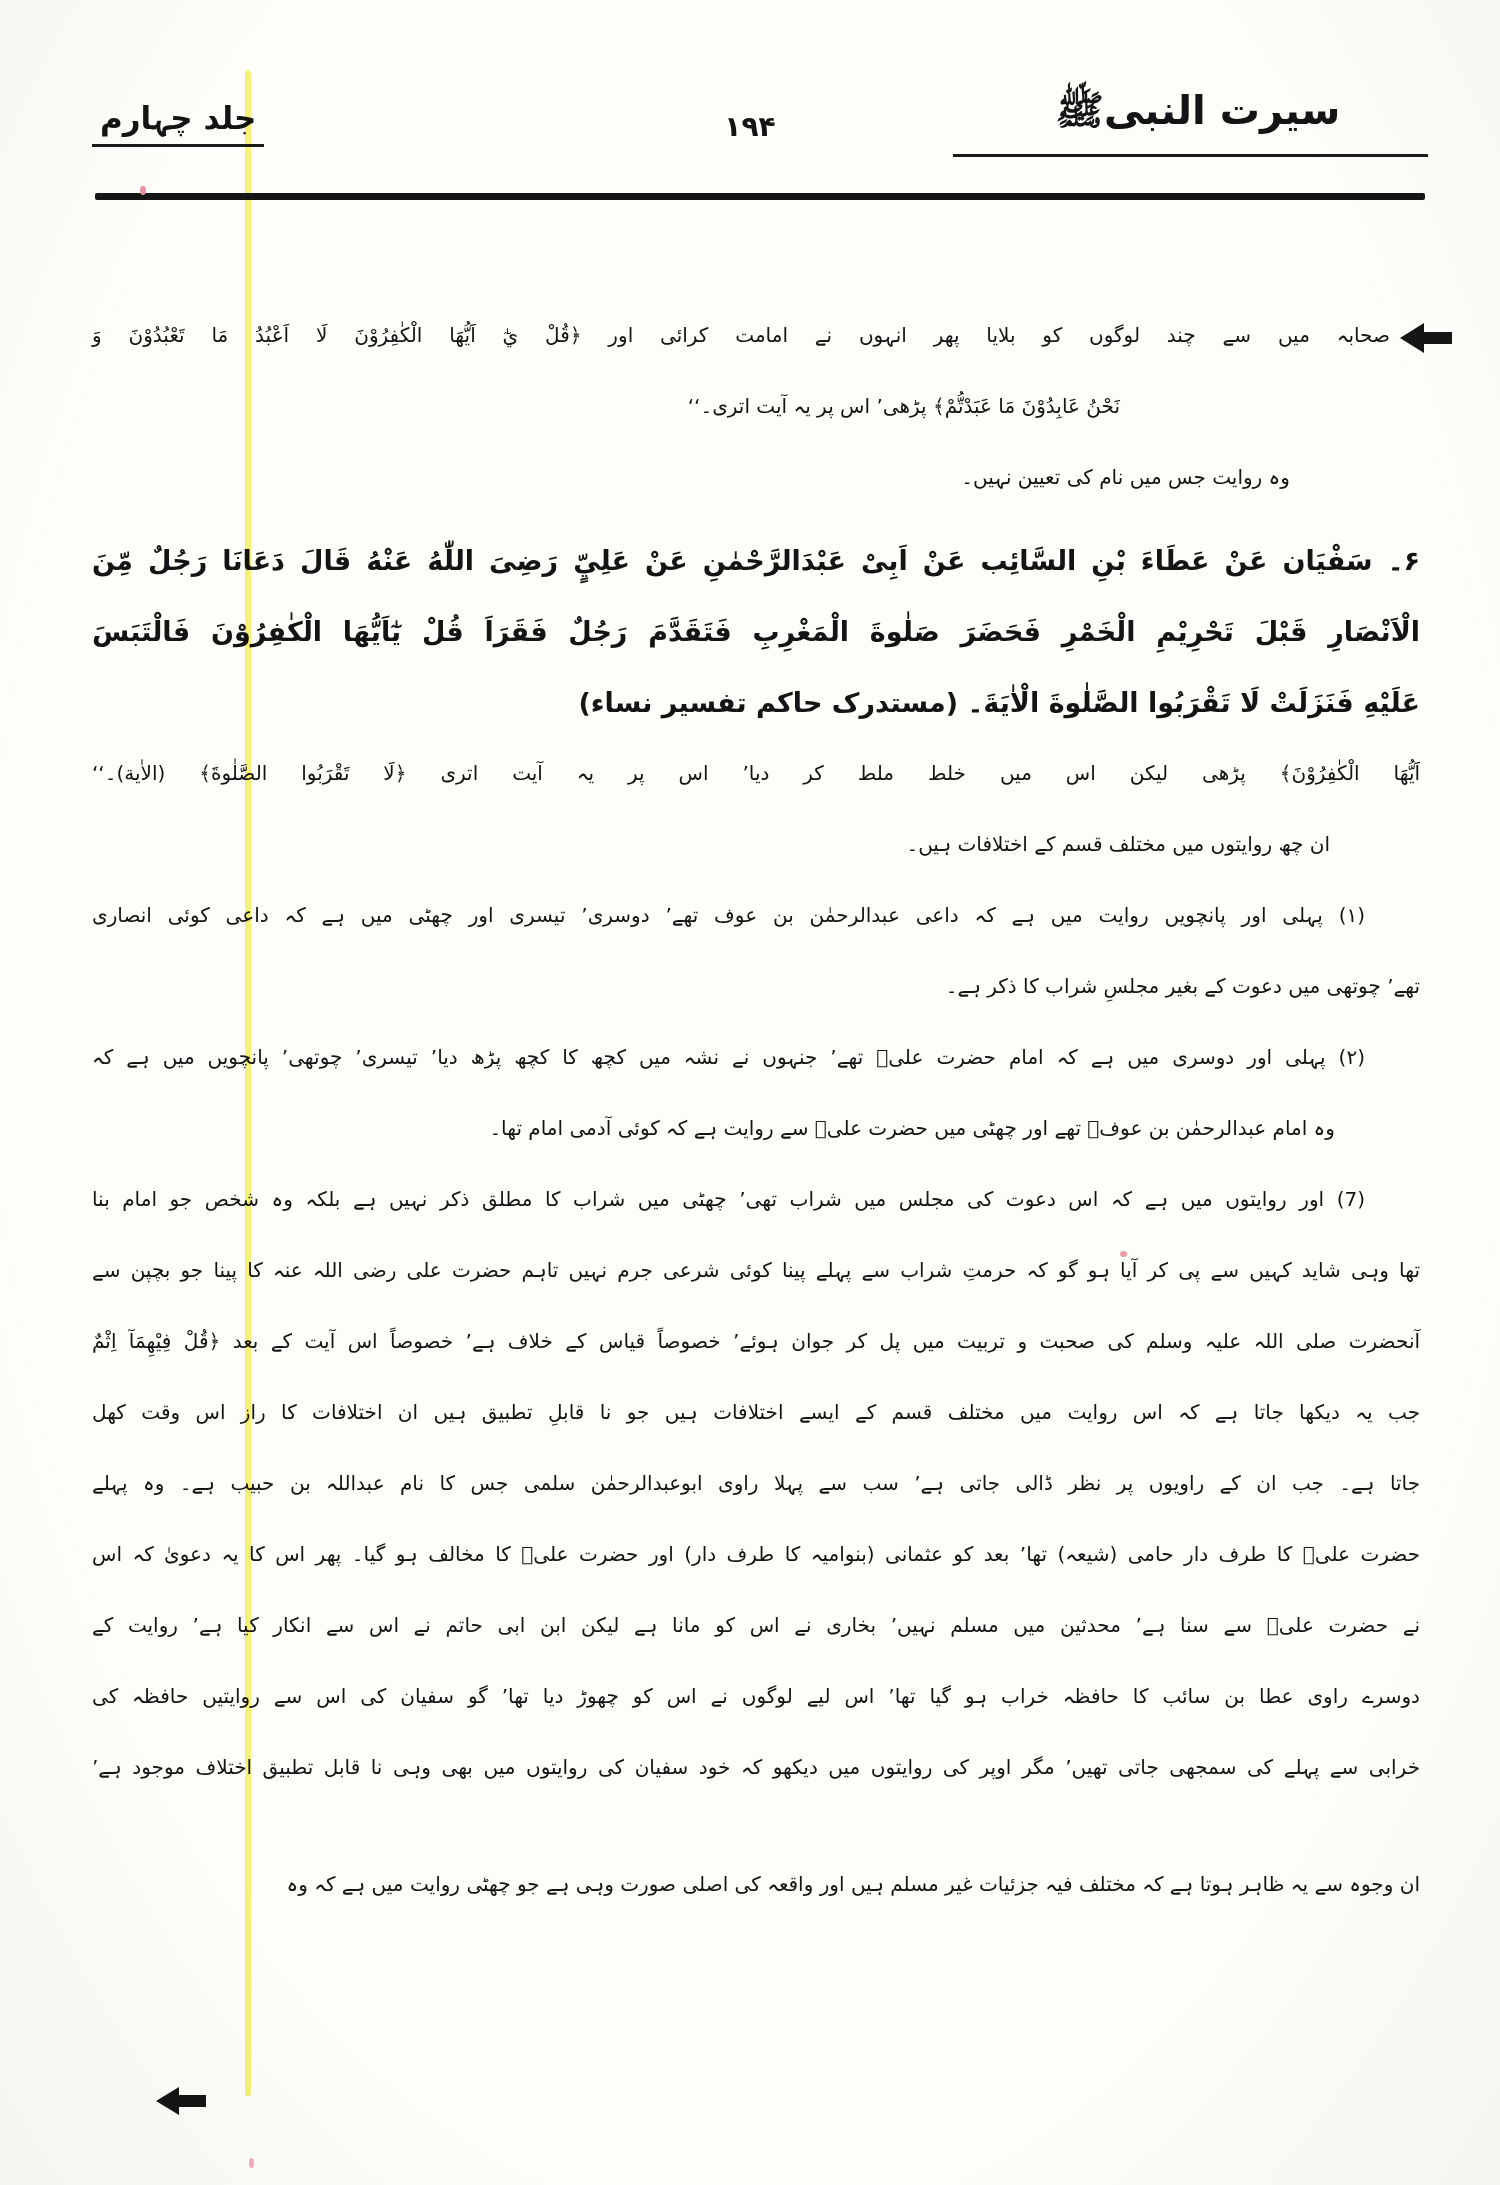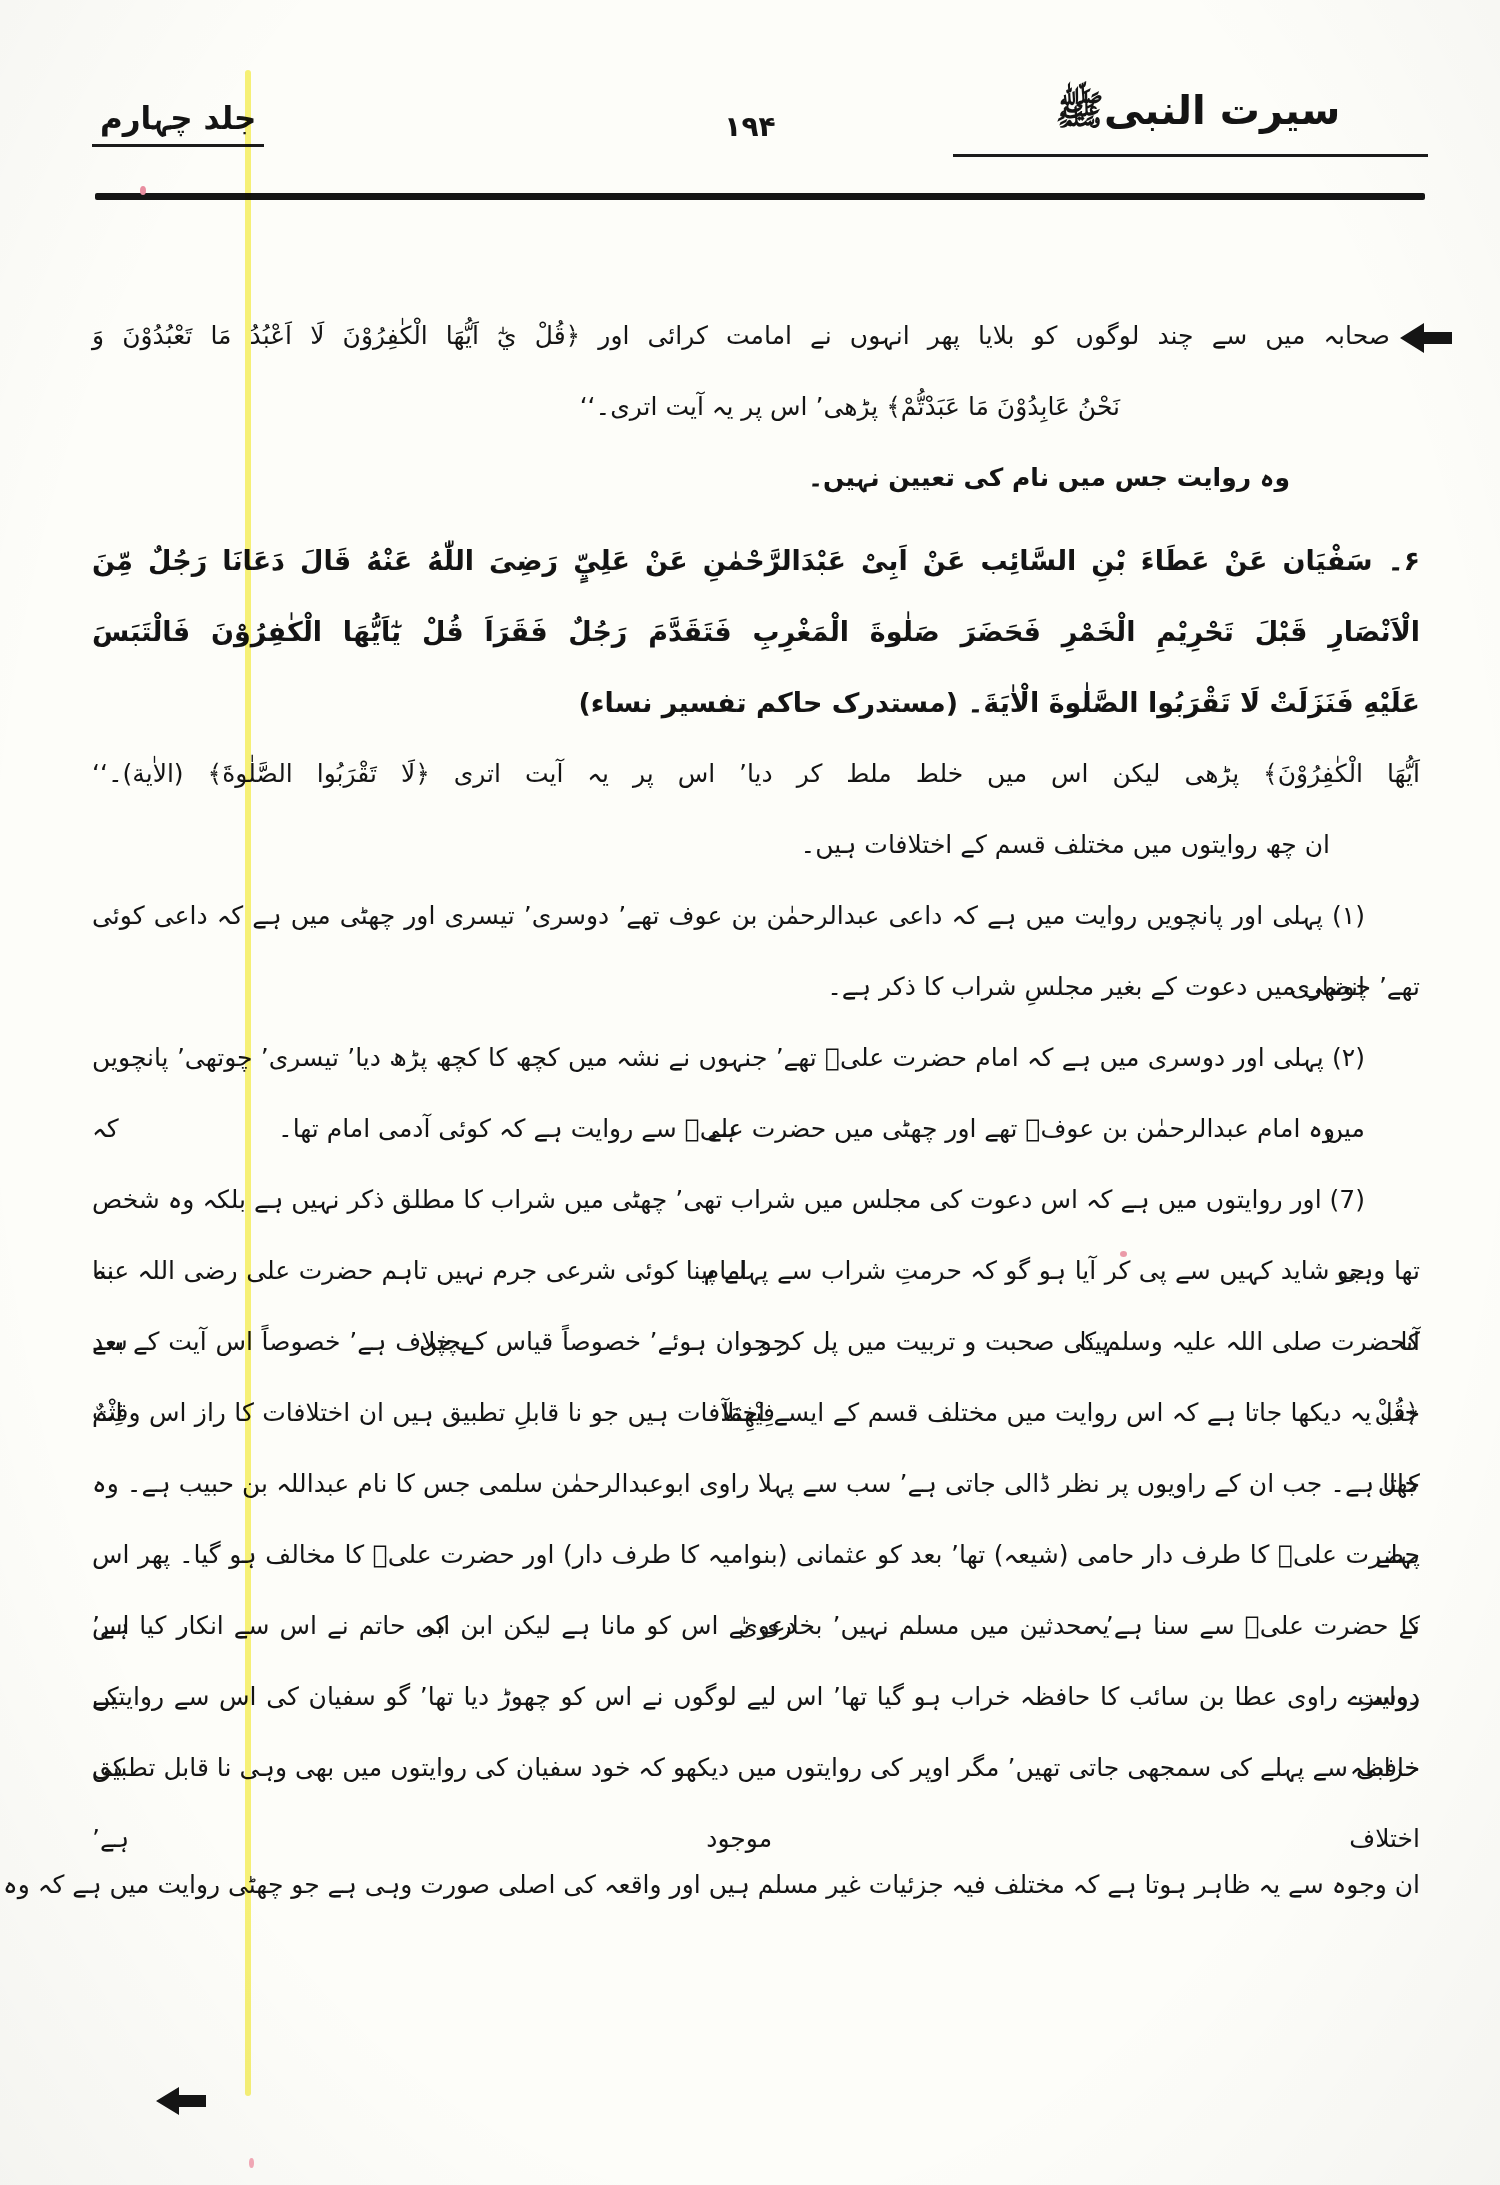--- a/index.html
+++ b/index.html
@@ -41,21 +41,21 @@
   
   .hl-line{
     position:absolute;left:245px;top:70px;width:6px;height:2026px;
     background:#f8f279;mix-blend-mode:multiply;z-index:6;border-radius:3px;
   }
   
   .body-text{
     position:absolute;top:300px;right:80px;left:92px;direction:rtl;z-index:2;
   }
   .line{
-    font-size:25px;line-height:71px;height:71px;
+    font-size:20px;line-height:71px;height:71px;
     text-align:right;white-space:nowrap;
   }
   .line.full{
     text-align:justify;text-align-last:justify;white-space:normal;overflow:visible;
   }
   .line.ar{
     font-size:27px;font-weight:bold;
   }
   
   .arrow{position:absolute;z-index:4;}
@@ -77,21 +77,21 @@
 
   <div class="hdr-right">سیرت النبیﷺ</div>
   <div class="hdr-center">۱۹۴</div>
   <div class="hdr-left">جلد چہارم</div>
 
   <div class="rule"></div>
 
   <main class="body-text" id="body-lines">
       <div class="line full" style="padding-right: 30px;">صحابہ میں سے چند لوگوں کو بلایا پھر انہوں نے امامت کرائی اور ﴿قُلْ يٰٓ اَيُّهَا الْكٰفِرُوْنَ لَا اَعْبُدُ مَا تَعْبُدُوْنَ وَ</div>
       <div class="line" style="padding-right: 300px;">نَحْنُ عَابِدُوْنَ مَا عَبَدْتُّمْ﴾ پڑھی’ اس پر یہ آیت اتری۔‘‘</div>
-      <div class="line" style="padding-right: 130px; font-weight: bold;">وہ روایت جس میں نام کی تعیین نہیں۔</div>
+      <div class="line" style="padding-right: 130px;">وہ روایت جس میں نام کی تعیین نہیں۔</div>
       <div class="line ar full" style="margin-top: 12px;">۶۔ سَفْيَان عَنْ عَطَاءَ بْنِ السَّائِب عَنْ اَبِىْ عَبْدَالرَّحْمٰنِ عَنْ عَلِيٍّ رَضِىَ اللّٰهُ عَنْهُ قَالَ دَعَانَا رَجُلٌ مِّنَ</div>
       <div class="line ar full">الْاَنْصَارِ قَبْلَ تَحْرِيْمِ الْخَمْرِ فَحَضَرَ صَلٰوةَ الْمَغْرِبِ فَتَقَدَّمَ رَجُلٌ فَقَرَاَ قُلْ يٰٓاَيُّهَا الْكٰفِرُوْنَ فَالْتَبَسَ</div>
       <div class="line ar">عَلَيْهِ فَنَزَلَتْ لَا تَقْرَبُوا الصَّلٰوةَ الْاٰيَةَ۔ (مستدرک حاکم تفسیر نساء)</div>
       <div class="line full">اَيُّهَا الْكٰفِرُوْنَ﴾ پڑھی لیکن اس میں خلط ملط کر دیا’ اس پر یہ آیت اتری ﴿لَا تَقْرَبُوا الصَّلٰوةَ﴾ (الاٰیة)۔‘‘</div>
       <div class="line" style="padding-right: 90px;">ان چھ روایتوں میں مختلف قسم کے اختلافات ہیں۔</div>
       <div class="line full" style="padding-right: 55px;">(۱) پہلی اور پانچویں روایت میں ہے کہ داعی عبدالرحمٰن بن عوف تھے’ دوسری’ تیسری اور چھٹی میں ہے کہ داعی کوئی انصاری</div>
       <div class="line">تھے’ چوتھی میں دعوت کے بغیر مجلسِ شراب کا ذکر ہے۔</div>
       <div class="line full" style="padding-right: 55px;">(۲) پہلی اور دوسری میں ہے کہ امام حضرت علیؓ تھے’ جنہوں نے نشہ میں کچھ کا کچھ پڑھ دیا’ تیسری’ چوتھی’ پانچویں میں ہے کہ</div>
       <div class="line" style="padding-right: 85px;">وہ امام عبدالرحمٰن بن عوفؓ تھے اور چھٹی میں حضرت علیؓ سے روایت ہے کہ کوئی آدمی امام تھا۔</div>
       <div class="line full" style="padding-right: 55px;">(7) اور روایتوں میں ہے کہ اس دعوت کی مجلس میں شراب تھی’ چھٹی میں شراب کا مطلق ذکر نہیں ہے بلکہ وہ شخص جو امام بنا</div>

